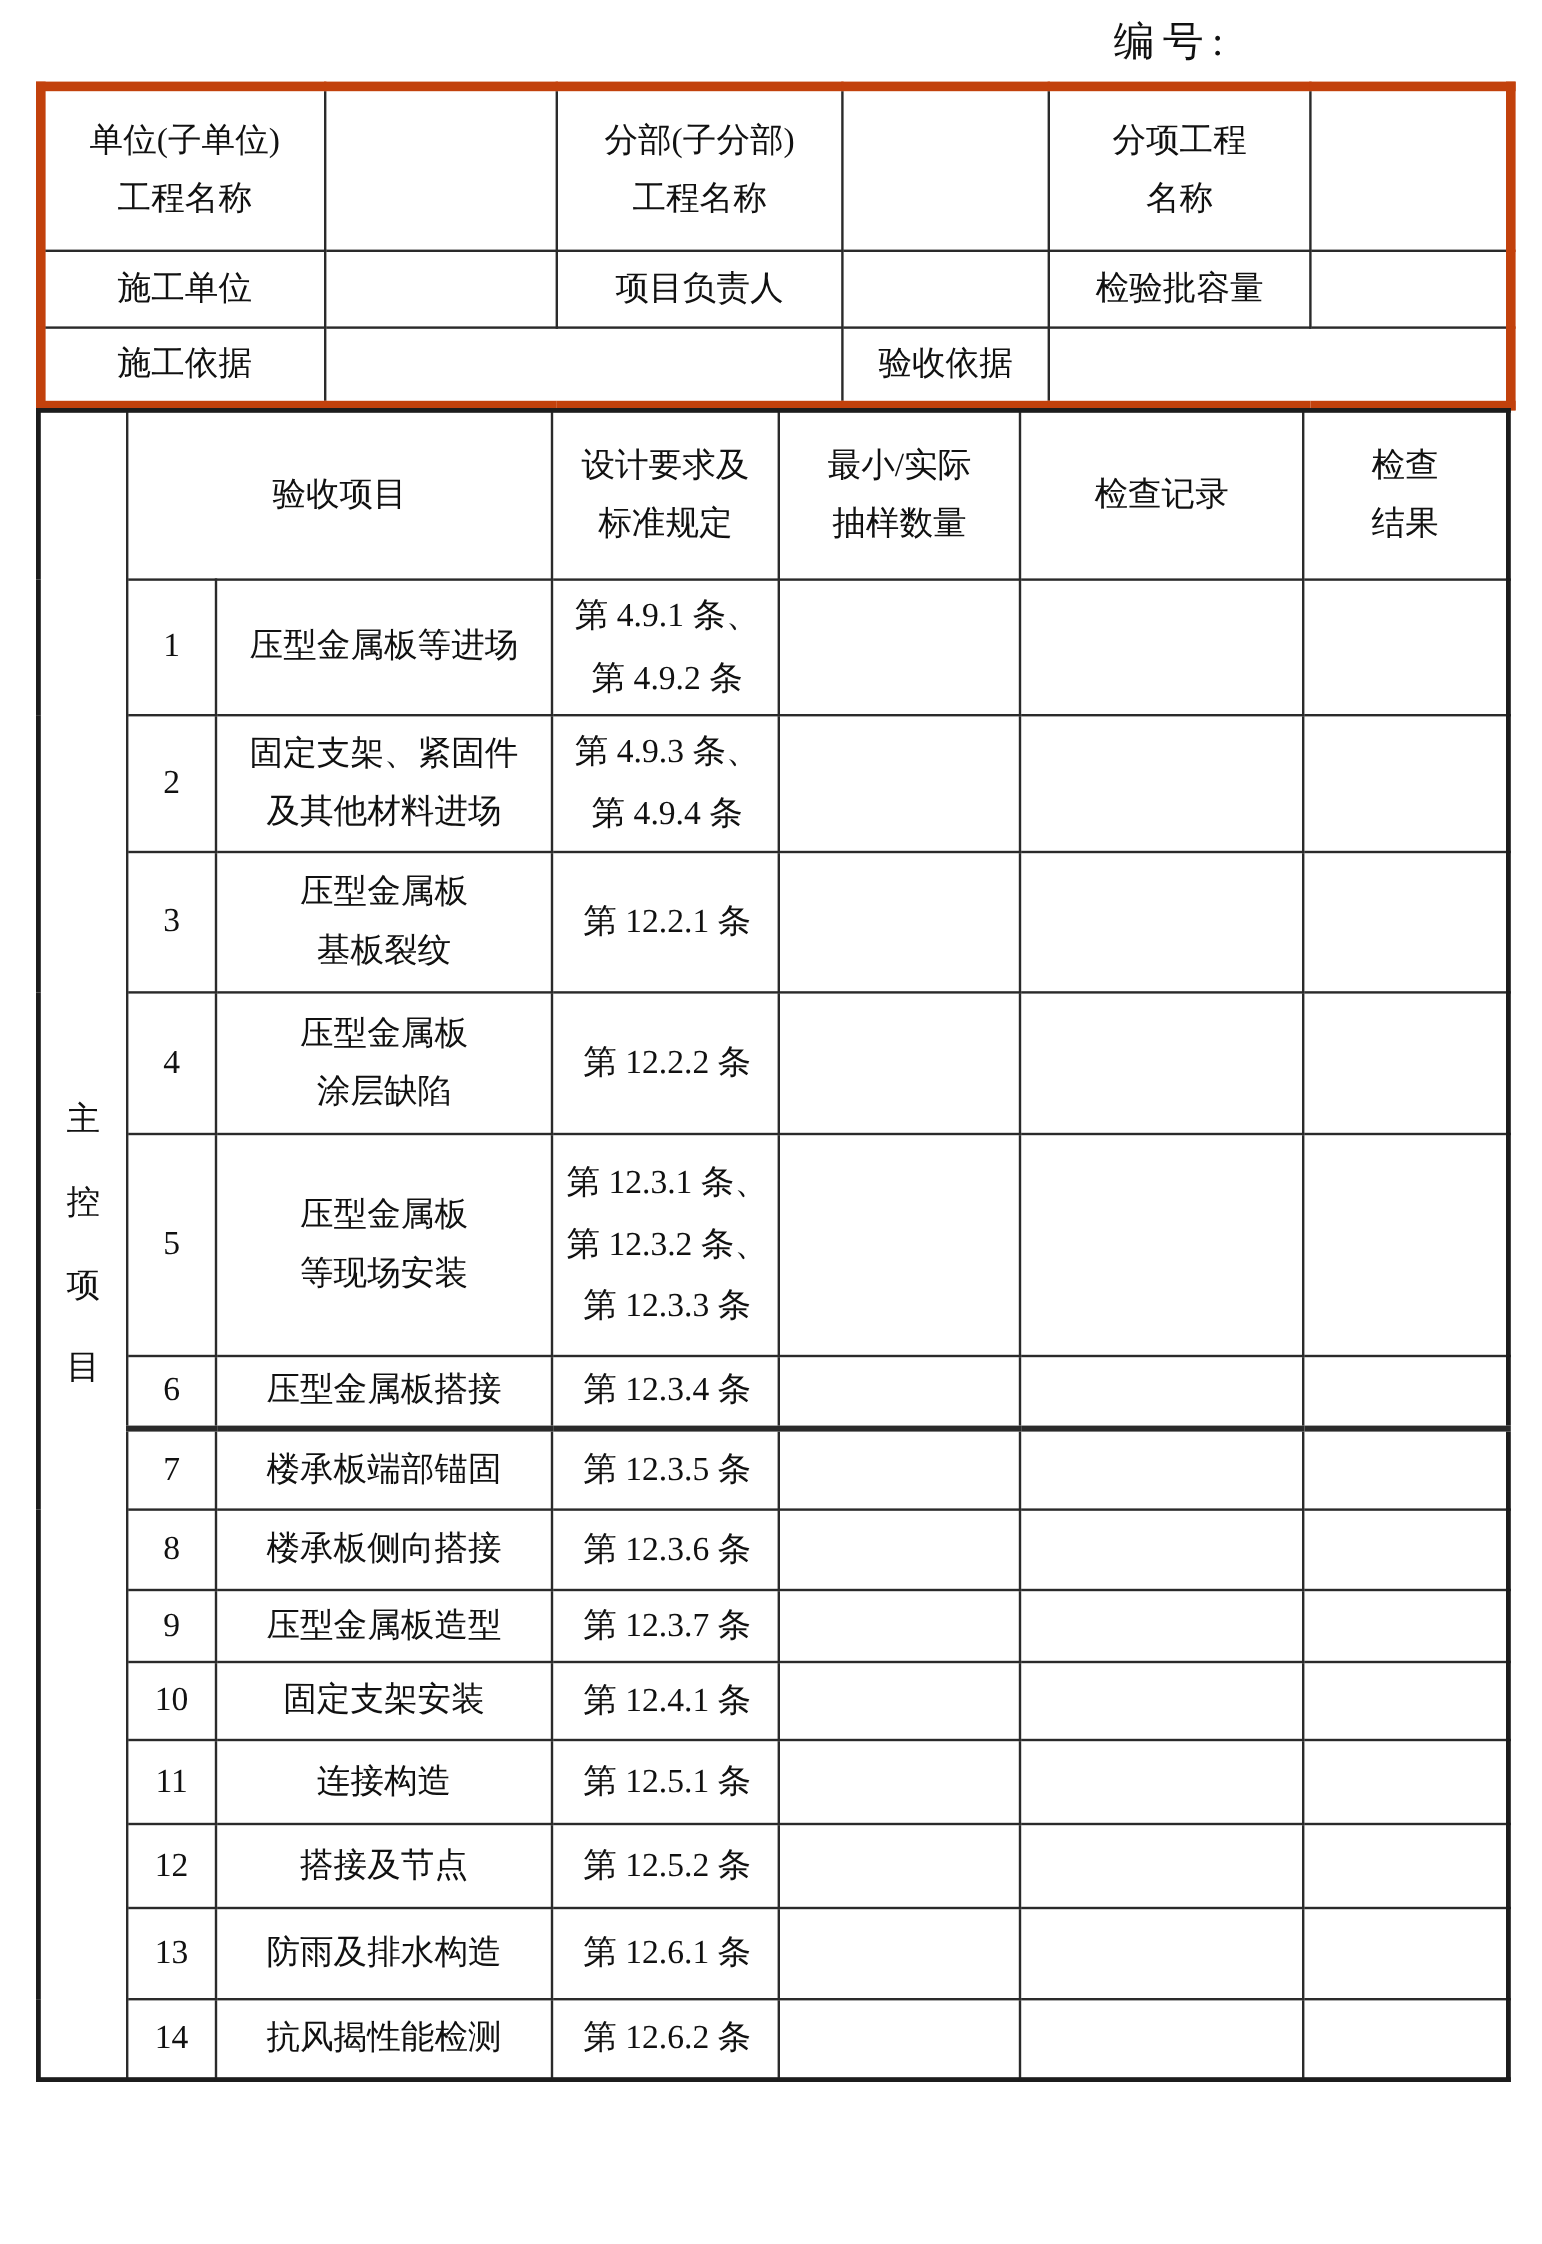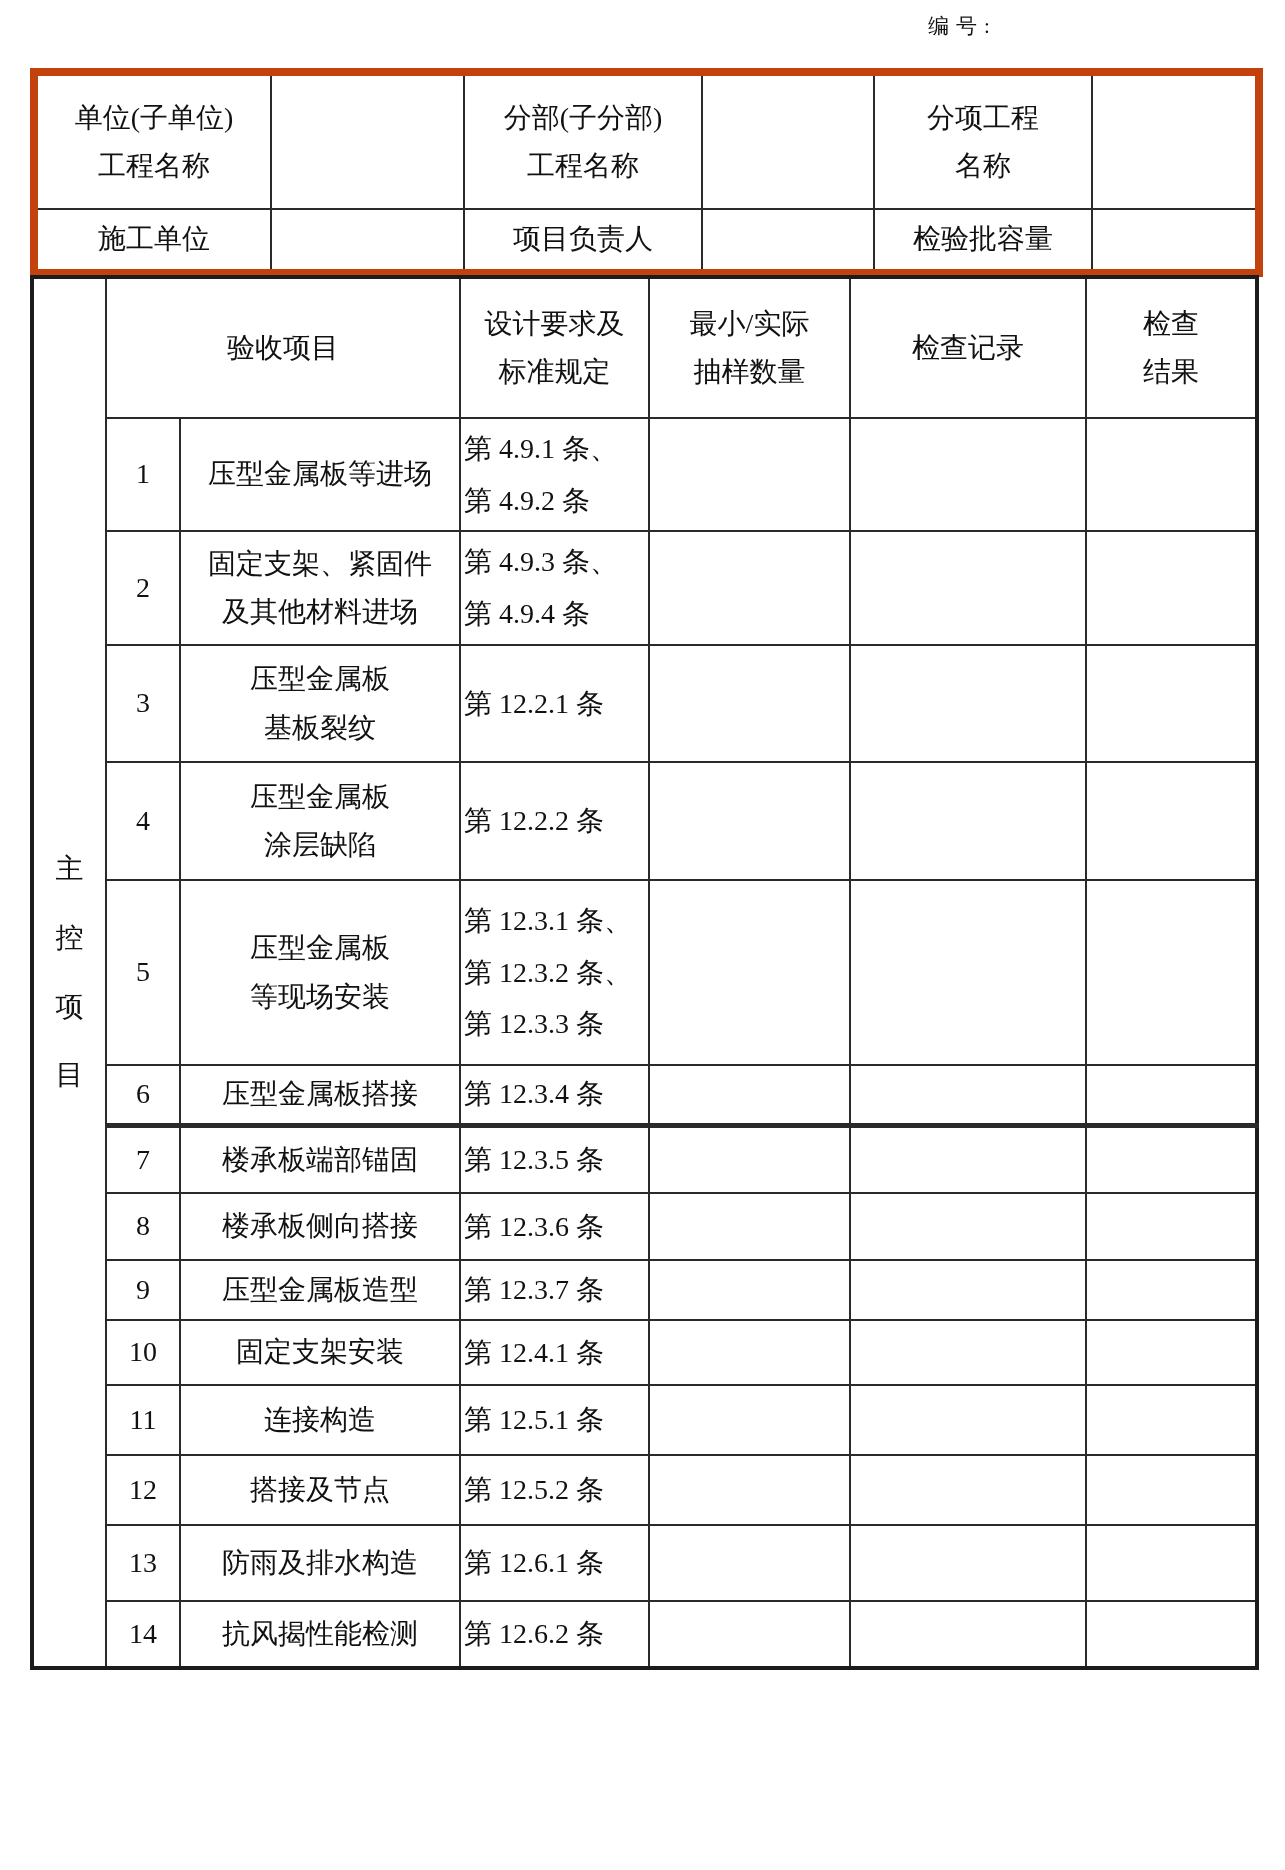--- a/index.html
+++ b/index.html
@@ -8,21 +8,21 @@
     width: 1285px;
     height: 1870px;
     position: relative;
     font-family: "Liberation Serif", "DejaVu Serif", serif;
     color: #111111;
   }
   .code-label {
     position: absolute;
     top: 12px;
     left: 928px;
-    font-size: 21px;
+    font-size: 34px;
     letter-spacing: 7px;
     white-space: nowrap;
   }
   .form-wrap {
     position: absolute;
     top: 68px;
     left: 30px;
     width: 1225px;
   }
   table {
@@ -35,21 +35,21 @@
   td {
     border: 2px solid #2a2a2a;
     font-size: 28px;
     text-align: center;
     vertical-align: middle;
     white-space: pre-line;
     line-height: 1.72;
     overflow: hidden;
   }
   td.req {
-    text-align: left;
+    text-align: center;
     padding-left: 3px;
     line-height: 1.85;
   }
   td.side {
     font-size: 28px;
     line-height: 2.45;
     letter-spacing: 0;
   }
   tr.pagebreak td { border-bottom-width: 5px; }
 </style>
@@ -81,20 +81,26 @@
 名称</td>
       <td></td>
     </tr>
     <tr style="height:64px">
       <td>施工单位</td>
       <td></td>
       <td>项目负责人</td>
       <td></td>
       <td>检验批容量</td>
       <td></td>
+    </tr>
+    <tr style="height:65px">
+      <td>施工依据</td>
+      <td colspan="2"></td>
+      <td>验收依据</td>
+      <td colspan="2"></td>
     </tr>
   </tbody>
     </table>
 
   <table class="main">
     <colgroup>
       <col style="width:74px">
         <col style="width:74px">
         <col style="width:280px">
       <col style="width:189px">

